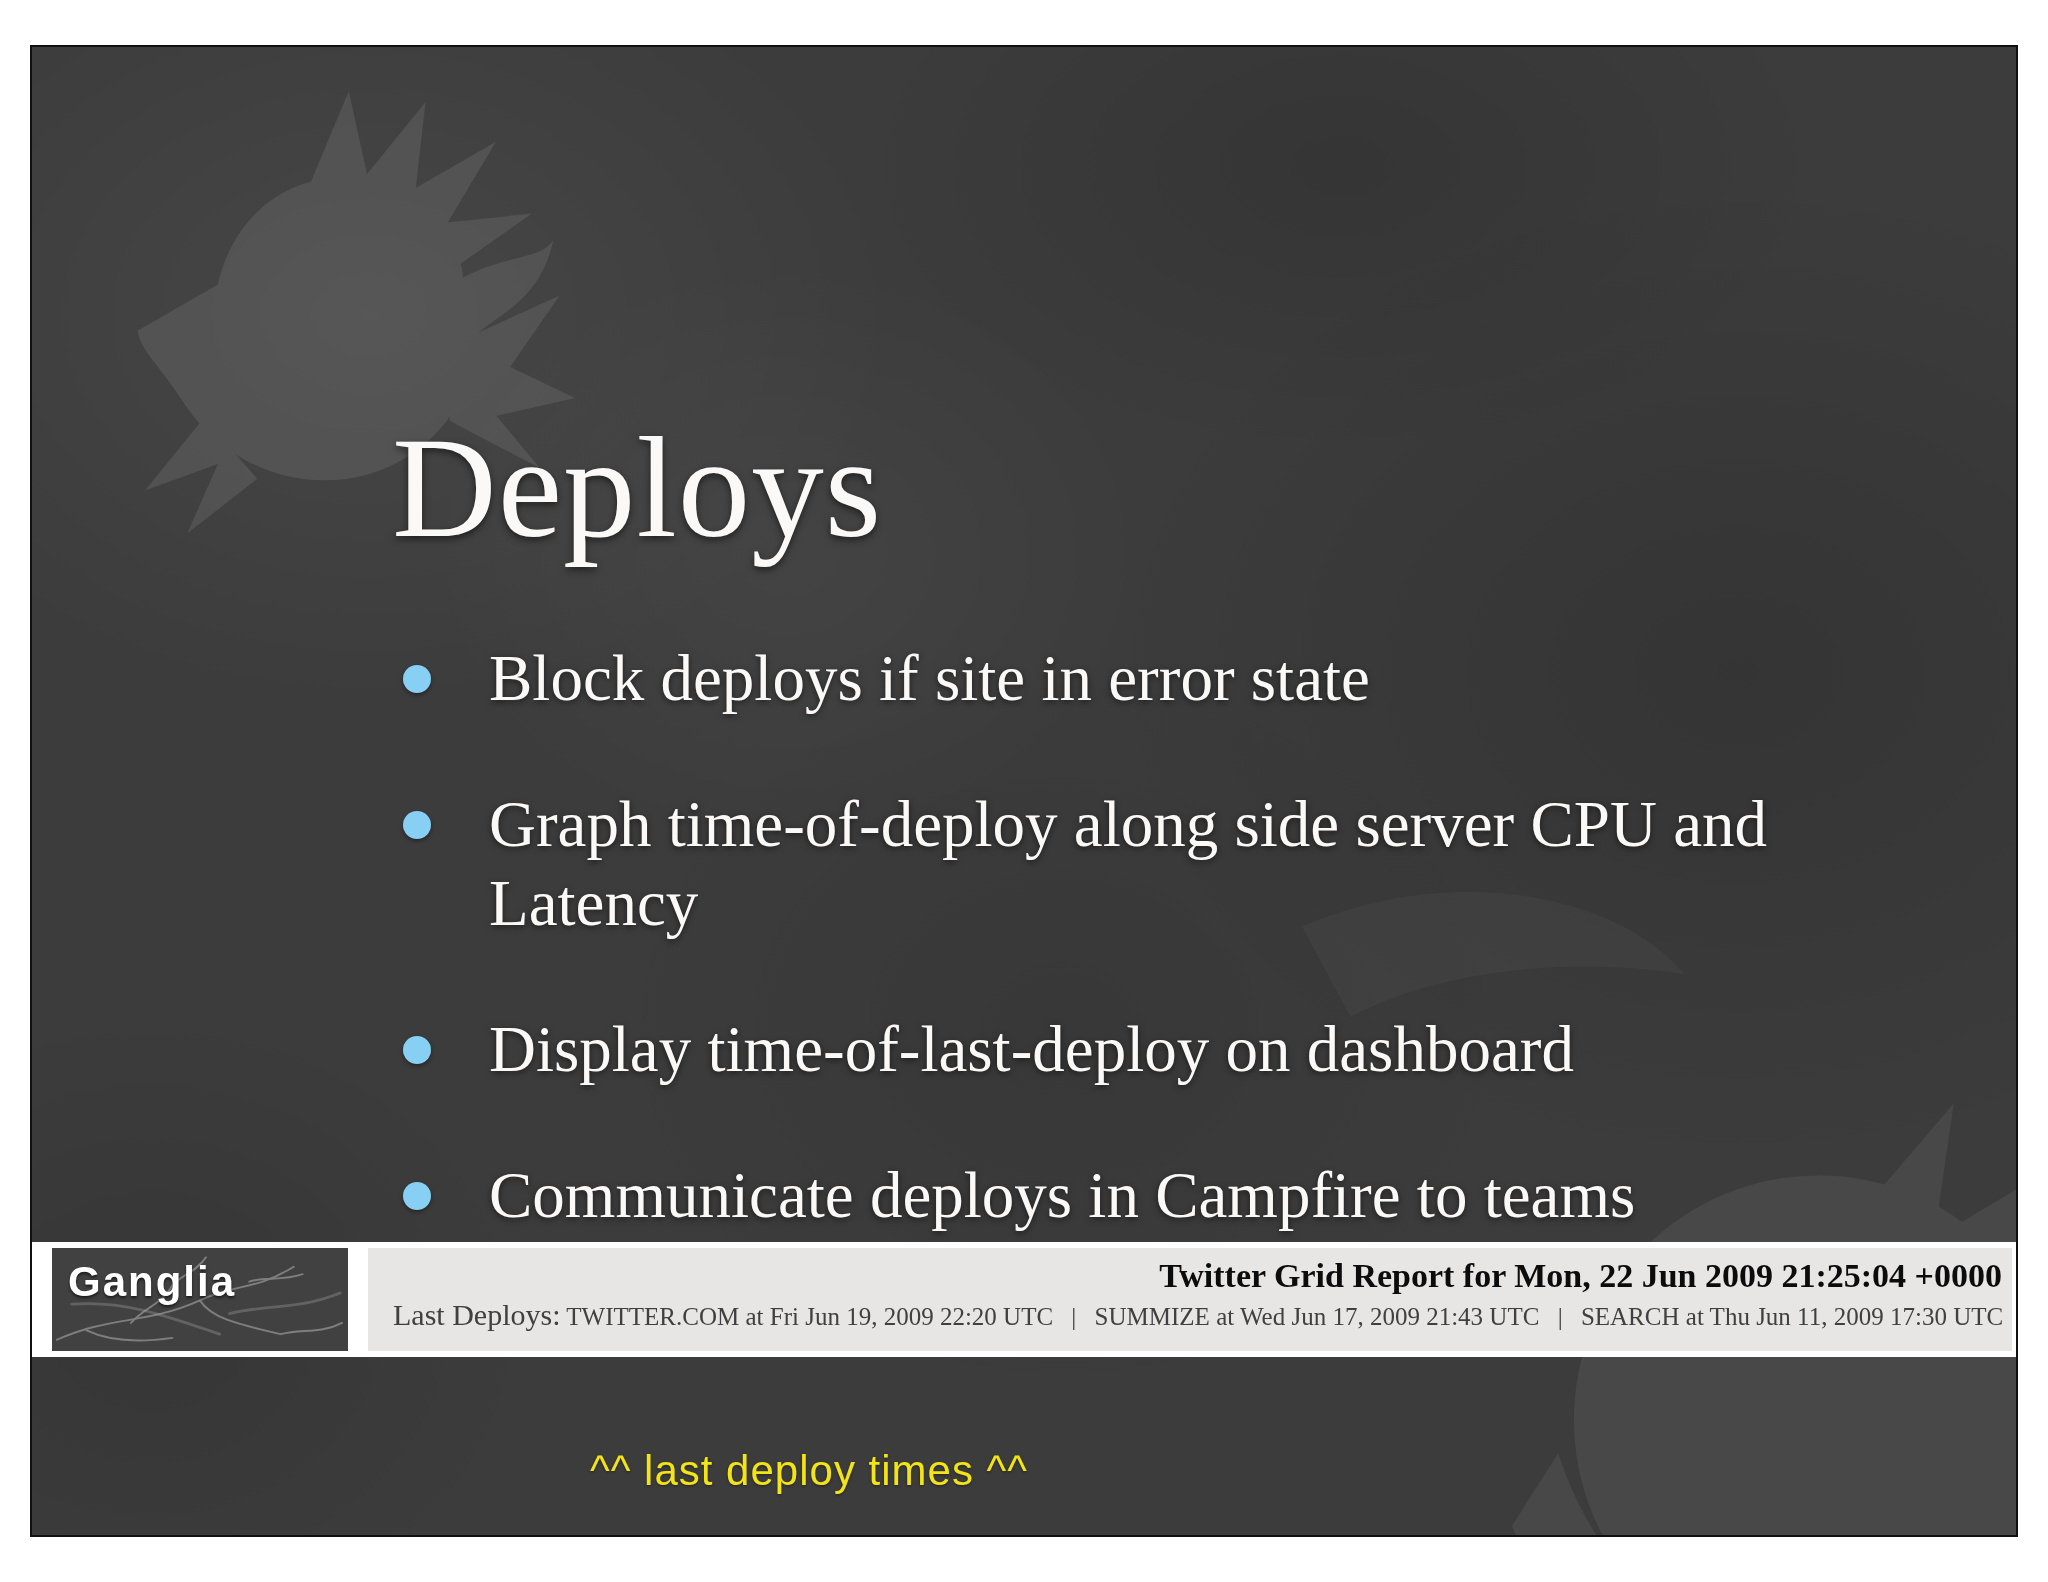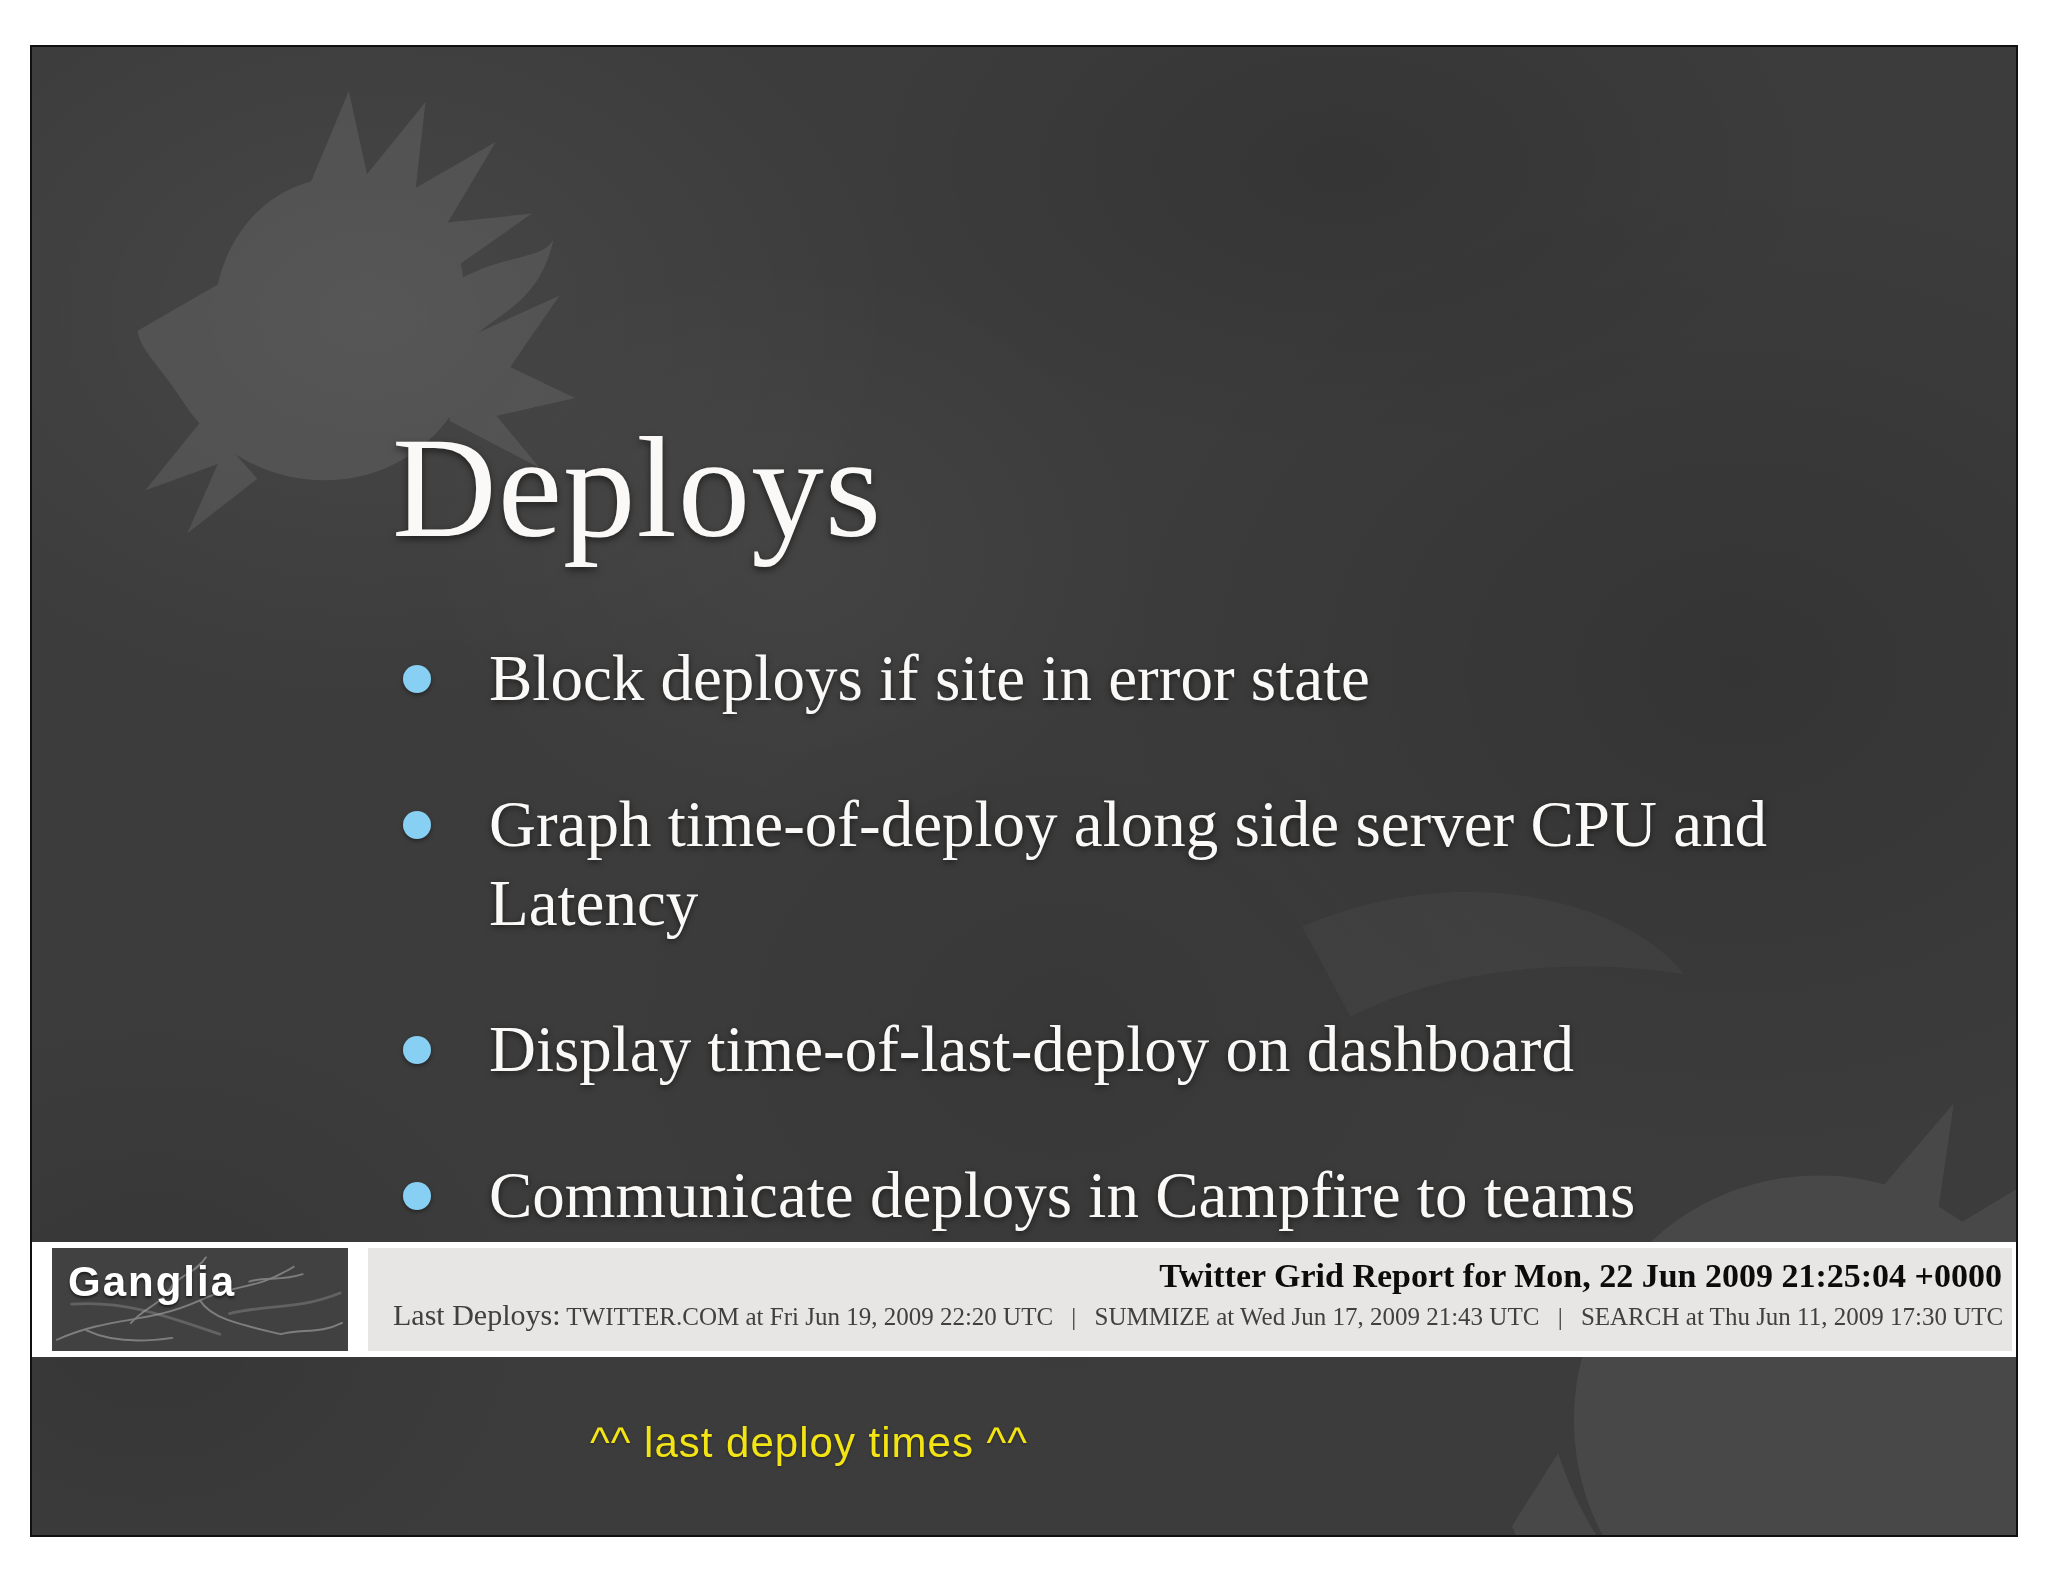--- a/index.html
+++ b/index.html
@@ -49,21 +49,21 @@
   .gpanel{flex:1;margin-left:20px;background:var(--panel_gray,#e7e6e4);
           padding:8px 10px 0 25px;box-sizing:border-box;overflow:hidden;text-align:right;}
   .greport{font-weight:bold;font-size:34px;line-height:40px;color:#0c0c0c;white-space:nowrap;}
   .gdeploys{font-size:25px;line-height:38px;color:#404040;white-space:nowrap;}
   .glabel{font-size:30px;}
   .gname{font-size:25px;}
   .gtime{font-size:25px;}
   .gsep{margin:0 12px;font-size:25px;}
 
   
-  .note{position:absolute;left:558px;top:1372px;
+  .note{position:absolute;left:558px;top:1400px;
         font-family:"Liberation Sans", sans-serif;font-size:42px;
         color:var(--annotation_yellow,#f2e415);letter-spacing:1px;
         text-shadow:0 1px 3px rgba(0,0,0,.4);}
 </style>
 </head>
 <body>
 
 <div class="canvas">
   <div class="slide">
 

